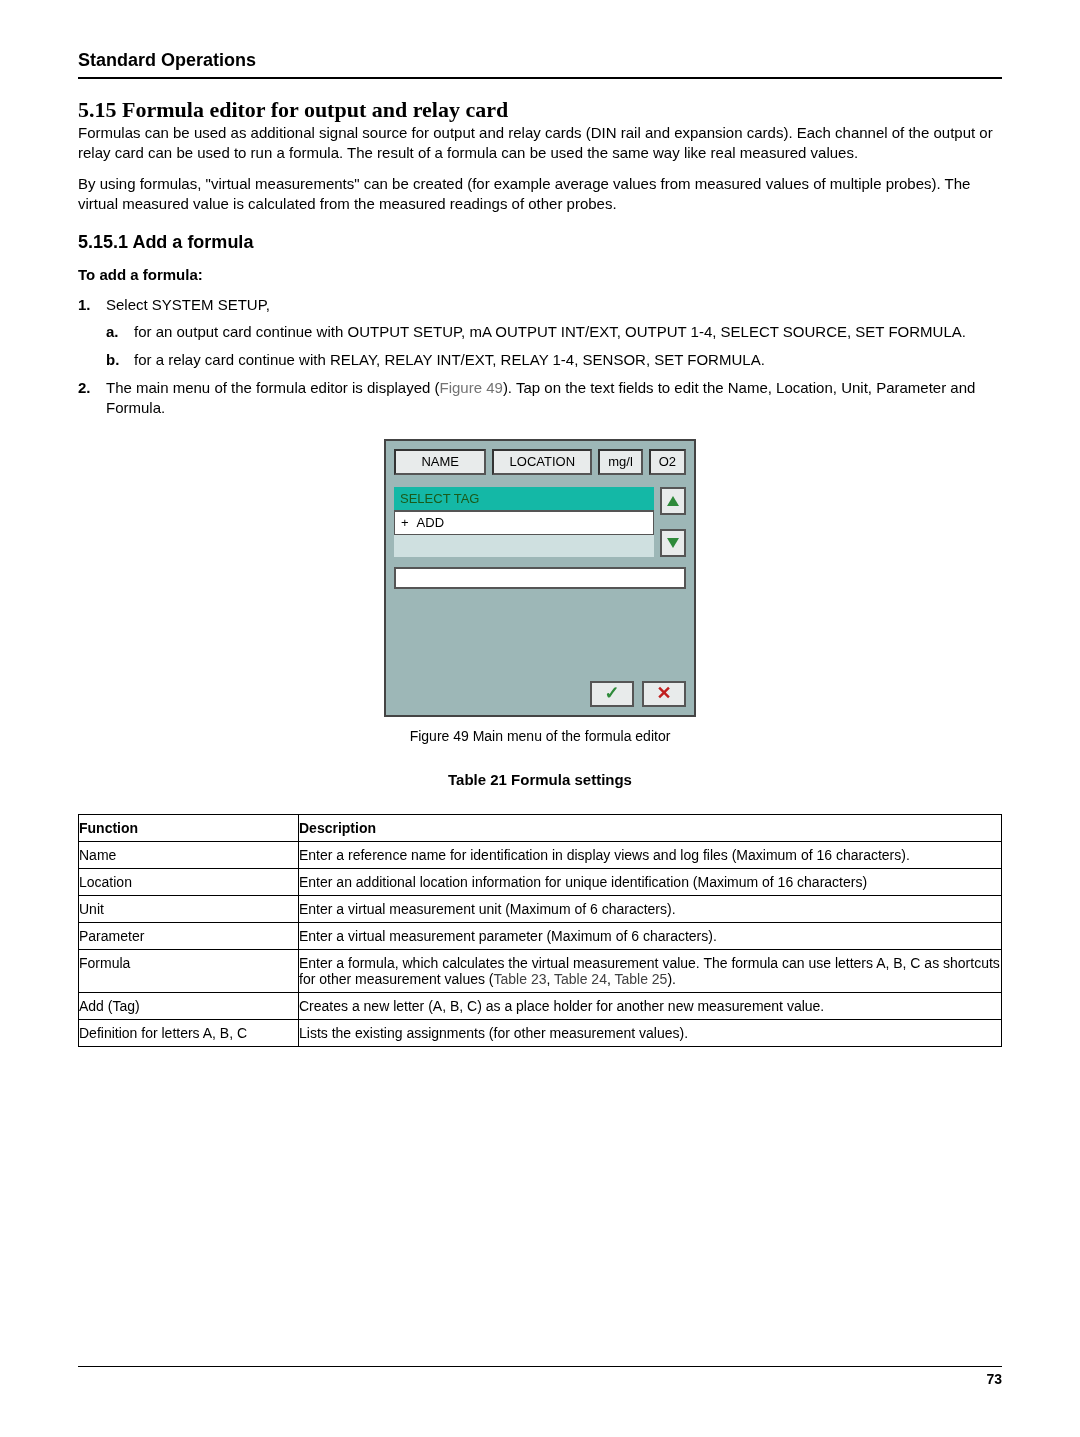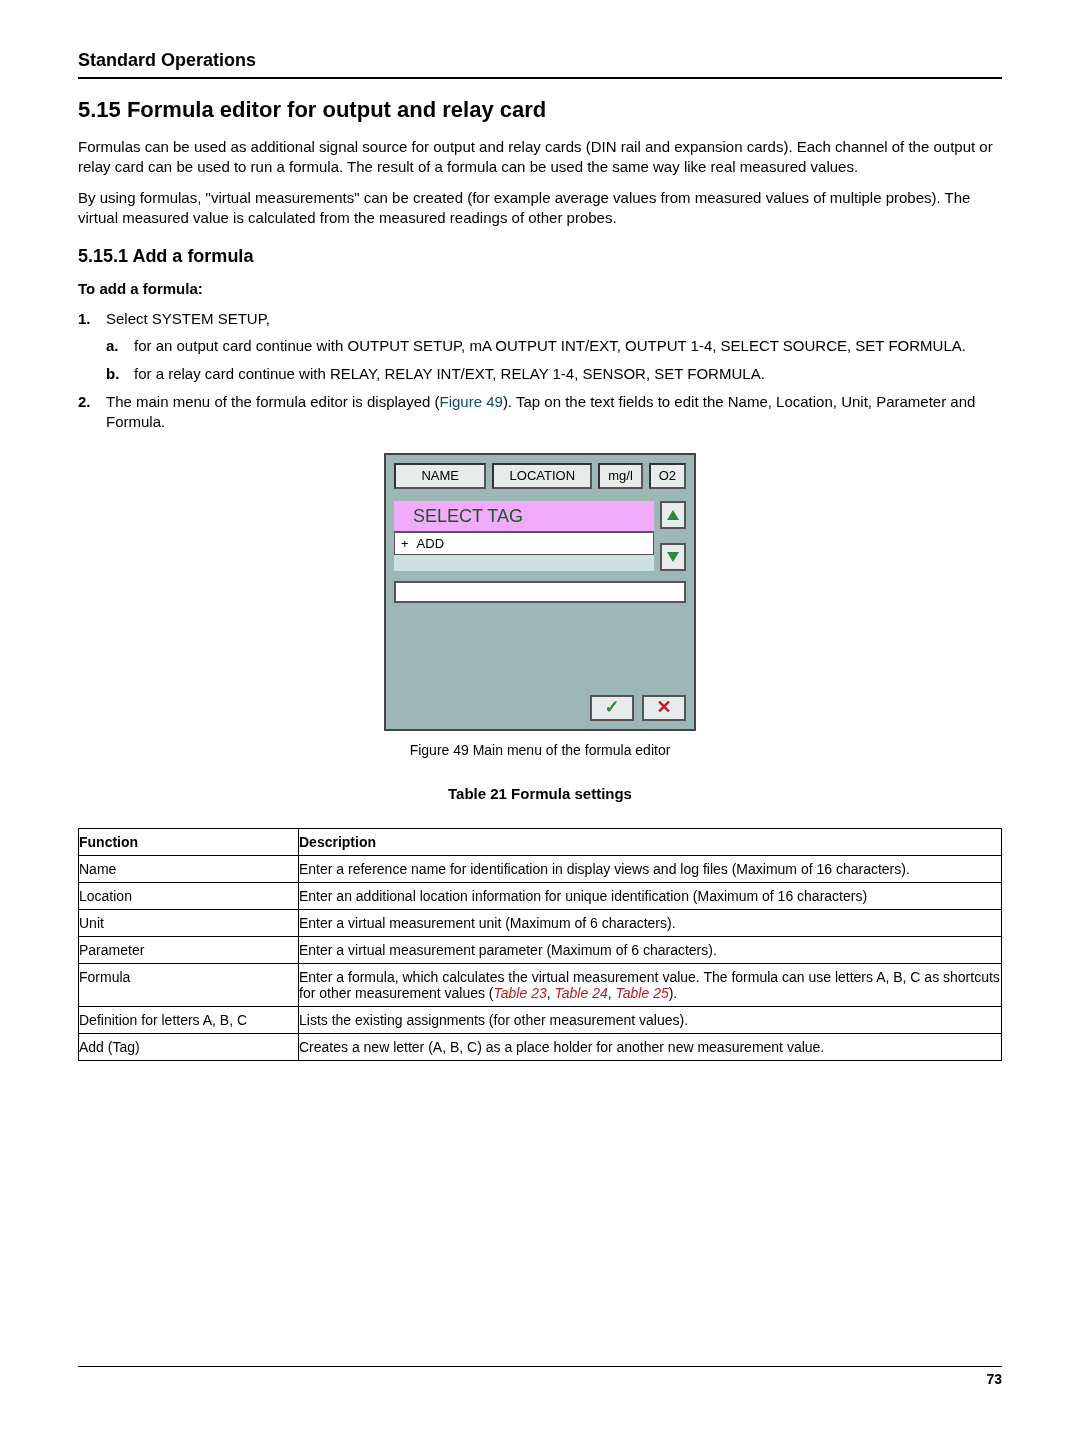--- a/index.html
+++ b/index.html
@@ -16,21 +16,21 @@
     text-align: left;
     font-weight: bold;
     font-size: 18px;
     padding-bottom: 6px;
     border-bottom: 2px solid #000;
     margin-bottom: 18px;
   }
   .section-heading {
     font-weight: bold;
     font-size: 22px;
-    margin-bottom: 14px;
+    font-family: Liberation Serif, serif;
   }
   .body-indent {
     font-size: 15px;
     line-height: 1.35;
   }
   .body-indent p { margin-bottom: 10px; }
   .subsection-heading {
     font-weight: bold;
     font-size: 18px;
     margin-top: 18px;
@@ -63,21 +63,21 @@
   ol.sub > li {
     position: relative;
     padding-left: 28px;
     margin-bottom: 8px;
   }
   ol.sub > li > .marker {
     position: absolute;
     left: 0;
     font-weight: bold;
   }
-  .fig-ref { color: #0c4a6e; }
+  .fig-ref { color: #737373; }
 
   
   .figure-wrap {
     margin: 20px auto 8px auto;
     width: 312px;
   }
   .device-screen {
     border: 2px solid #444;
     background: #9db7b7;
     padding: 8px 8px 8px 8px;
@@ -102,24 +102,24 @@
     margin-top: 12px;
     display:flex; gap:6px;
   }
   .list-box {
     flex:1;
     background: #cfe0e0;
     height: 70px;
     display:flex; flex-direction:column;
   }
   .tag-banner {
-    background: #f0abfc;
+    background: #14b8a6;
     color:#1a5a1a;
-    font-size:18px;
-    padding:3px 19px;
+    font-size:13px;
+    padding:3px 6px;
     border-bottom:1px solid #555;
   }
   .add-row {
     background:#fff;
     border:1px solid #555;
     font-size:13px; padding:2px 6px;
     display:flex; gap:8px;
   }
   .arrow-col { width:26px; display:flex; flex-direction:column; justify-content:space-between; }
   .arrow-btn {
@@ -180,21 +180,21 @@
     position:absolute;
     left:78px; right:78px;
     bottom:50px;
     border-top:1px solid #000;
     padding-top:4px;
     text-align:right;
     font-weight:bold;
     font-size:14px;
   }
 
-  .table-link { color:#b91c1c;font-style:italic; }
+  .table-link { color:#404040; }
 </style>
 </head>
 <body>
 
 <div class="header-title">Standard Operations</div>
 
 <h2 class="section-heading">5.15 Formula editor for output and relay card</h2>
 
 <div class="body-indent">
   <p>Formulas can be used as additional signal source for output and relay cards (DIN rail and expansion cards). Each channel of the output or relay card can be used to run a formula. The result of a formula can be used the same way like real measured values.</p>
@@ -291,25 +291,25 @@
       <td>Parameter</td>
       <td>Enter a virtual measurement parameter (Maximum of 6 characters).</td>
     </tr>
     <tr>
       <td>Formula</td>
       <td>
         <span>Enter a formula, which calculates the virtual measurement value. The formula can use letters A, B, C as shortcuts for other measurement values (</span><span class="table-link">Table 23</span><span>, </span><span class="table-link">Table 24</span><span>, </span><span class="table-link">Table 25</span><span>).</span>
       </td>
     </tr>
     <tr>
+      <td>Add (Tag)</td>
+      <td>Creates a new letter (A, B, C) as a place holder for another new measurement value.</td>
+    </tr>
+    <tr>
       <td>Definition for letters A, B, C</td>
       <td>Lists the existing assignments (for other measurement values).</td>
-    </tr>
-    <tr>
-      <td>Add (Tag)</td>
-      <td>Creates a new letter (A, B, C) as a place holder for another new measurement value.</td>
     </tr>
   </tbody>
 </table>
 
 <div class="page-footer">
   <span>73</span>
 </div>
 
 </body></html>

